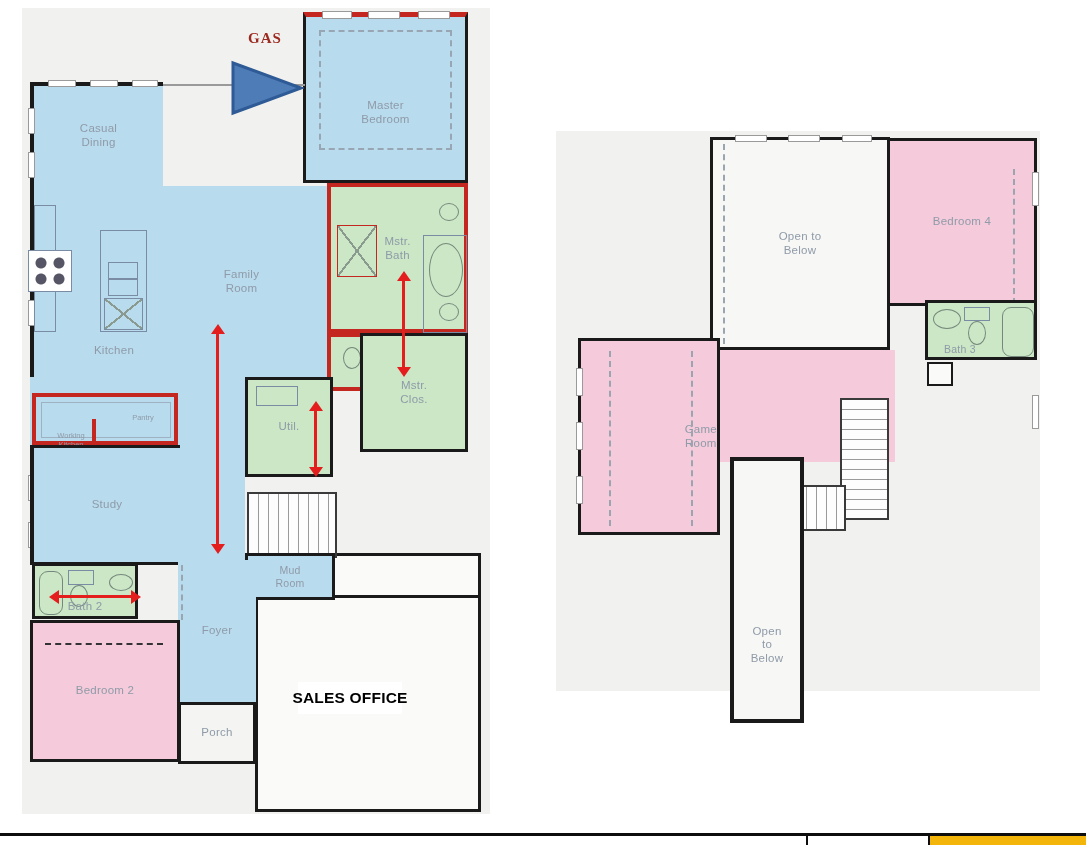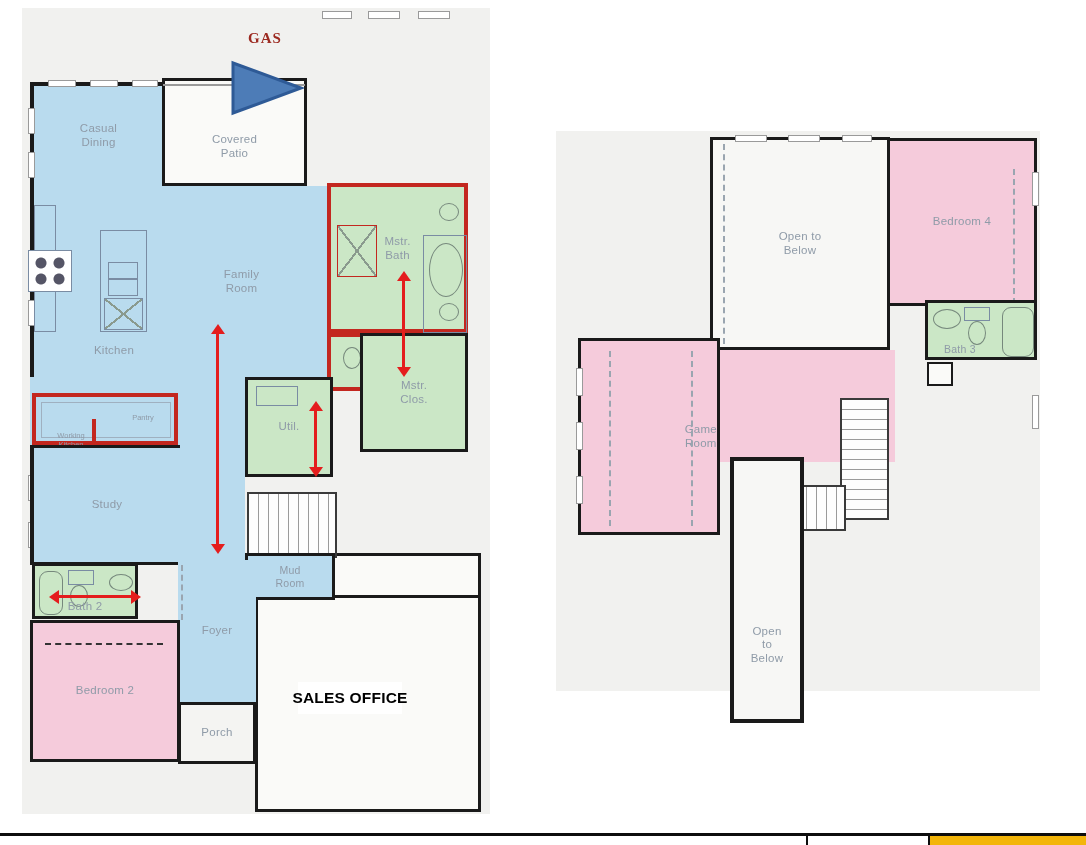--- a/index.html
+++ b/index.html
@@ -70,25 +70,26 @@
     <div class="win" style="left:48px;top:80px;width:26px;height:5px;"></div>
     <div class="win" style="left:90px;top:80px;width:26px;height:5px;"></div>
     <div class="win" style="left:132px;top:80px;width:24px;height:5px;"></div>
     <div class="win" style="left:28px;top:108px;width:5px;height:24px;"></div>
     <div class="win" style="left:28px;top:152px;width:5px;height:24px;"></div>
     <div class="win" style="left:28px;top:252px;width:5px;height:24px;"></div>
     <div class="win" style="left:28px;top:300px;width:5px;height:24px;"></div>
     <div class="win" style="left:28px;top:475px;width:5px;height:24px;"></div>
     <div class="win" style="left:28px;top:522px;width:5px;height:24px;"></div>
 
-    <div class="room white" style="left:162px;top:78px;width:145px;height:108px;border:3px solid var(--wall-black);padding-top:30px;">
-      <span class="lbl">Covered
-Patio</span>
-    </div>
-
+
+    <div class="room blue" style="left:303px;top:12px;width:165px;height:171px;border:3px solid var(--wall-black);border-top:5px solid var(--wall-red);padding-top:28px;">
+      <div class="dashbox" style="left:13px;top:13px;right:13px;bottom:30px;"></div>
+      <span class="lbl" style="position:relative;">Master
+Bedroom</span>
+    </div>
     <div class="win" style="left:322px;top:11px;width:28px;height:6px;"></div>
     <div class="win" style="left:368px;top:11px;width:30px;height:6px;"></div>
     <div class="win" style="left:418px;top:11px;width:30px;height:6px;"></div>
 
     <div class="abs" style="left:163px;top:84px;width:142px;height:1.5px;background:#9a9a9a;"></div>
     <span class="gas-text" style="left:248px;top:30px;">GAS</span>
     <svg class="abs" style="left:230px;top:60px;" width="74" height="56">
       <polygon points="3,3 71,28 3,53" fill="var(--gas-arrow-blue)" stroke="var(--gas-arrow-border)" stroke-width="3"></polygon>
     </svg>
 

